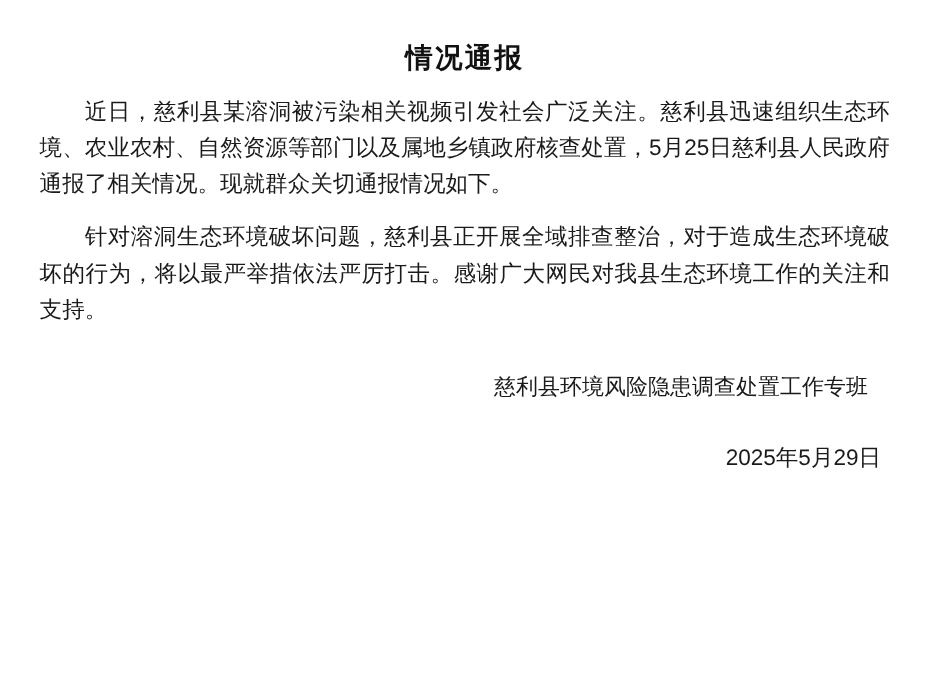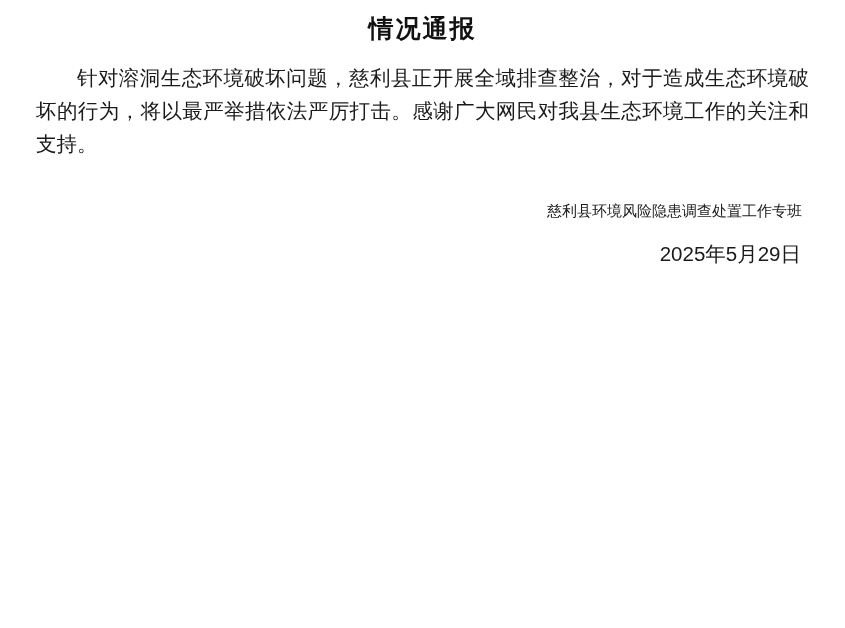--- a/index.html
+++ b/index.html
@@ -11,21 +11,21 @@
     height: 628px;
     background: #ffffff;
     font-family: "Liberation Sans", "DejaVu Sans", sans-serif;
     color: #1a1a1a;
     overflow: hidden;
   }
   .page {
     width: 845px;
     height: 628px;
     box-sizing: border-box;
-    padding: 6px 36px 10px 36px;
+    padding: 30px 36px 10px 36px;
     display: flex;
     flex-direction: column;
   }
   .doc-title {
     text-align: center;
     font-size: 25px;
     font-weight: bold;
     letter-spacing: 2px;
     margin: 6px 0 16px 0;
     color: #111111;
@@ -44,44 +44,45 @@
   .para:last-of-type {
     margin-bottom: 12px;
   }
   .signature-block {
     margin-top: 26px;
     display: flex;
     flex-direction: column;
     align-items: flex-end;
   }
   .signer {
-    font-size: 15px;
+    font-size: 20px;
     line-height: 1.6;
-    margin-right: 7px;
+    margin-right: 20px;
     color: #1a1a1a;
   }
   .doc-date {
     font-size: 20.5px;
     line-height: 1.6;
-    margin-top: 15px;
+    margin-top: 33px;
     margin-right: 8px;
     color: #1a1a1a;
   }
   .spacer {
     flex: 1 1 auto;
   }
 </style>
 </head>
 <body>
 
 <div class="page">
 
   <div class="doc-title">情况通报</div>
 
   <div class="body-text">
+    <p class="para">近日，慈利县某溶洞被污染相关视频引发社会广泛关注。慈利县迅速组织生态环境、农业农村、自然资源等部门以及属地乡镇政府核查处置，5月25日慈利县人民政府通报了相关情况。现就群众关切通报情况如下。</p>
     <p class="para">针对溶洞生态环境破坏问题，慈利县正开展全域排查整治，对于造成生态环境破坏的行为，将以最严举措依法严厉打击。感谢广大网民对我县生态环境工作的关注和支持。</p>
   </div>
 
   <div class="signature-block">
     <div class="signer">慈利县环境风险隐患调查处置工作专班</div>
     <div class="doc-date">2025年5月29日</div>
   </div>
 
   <div class="spacer"></div>
 

